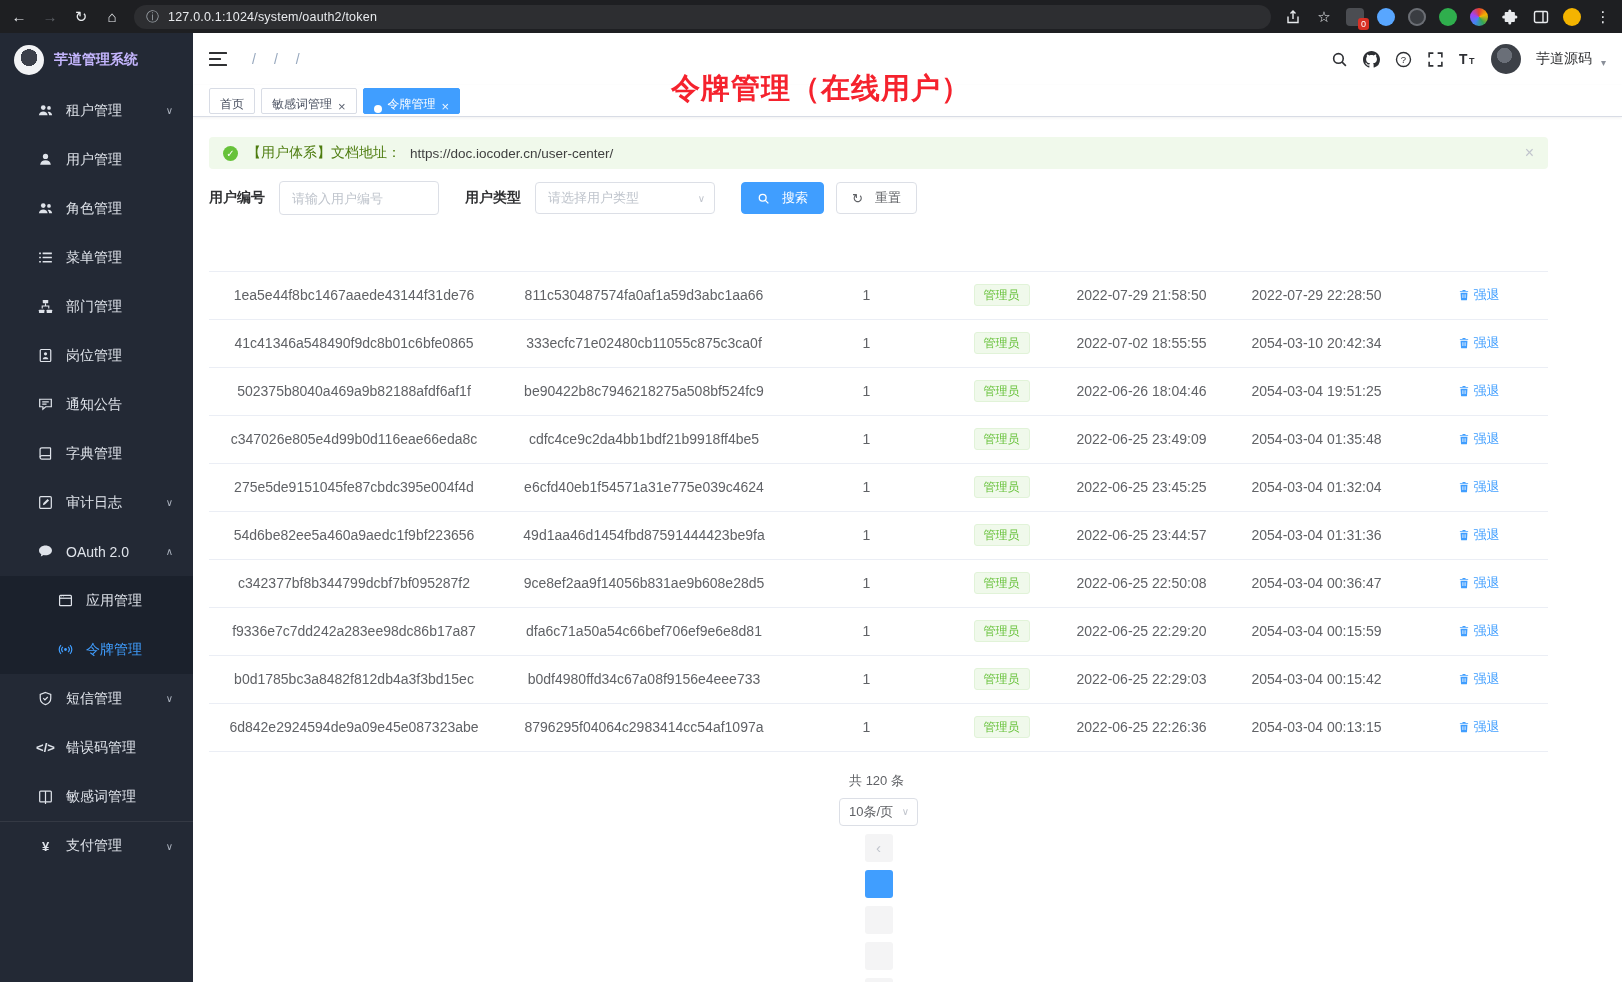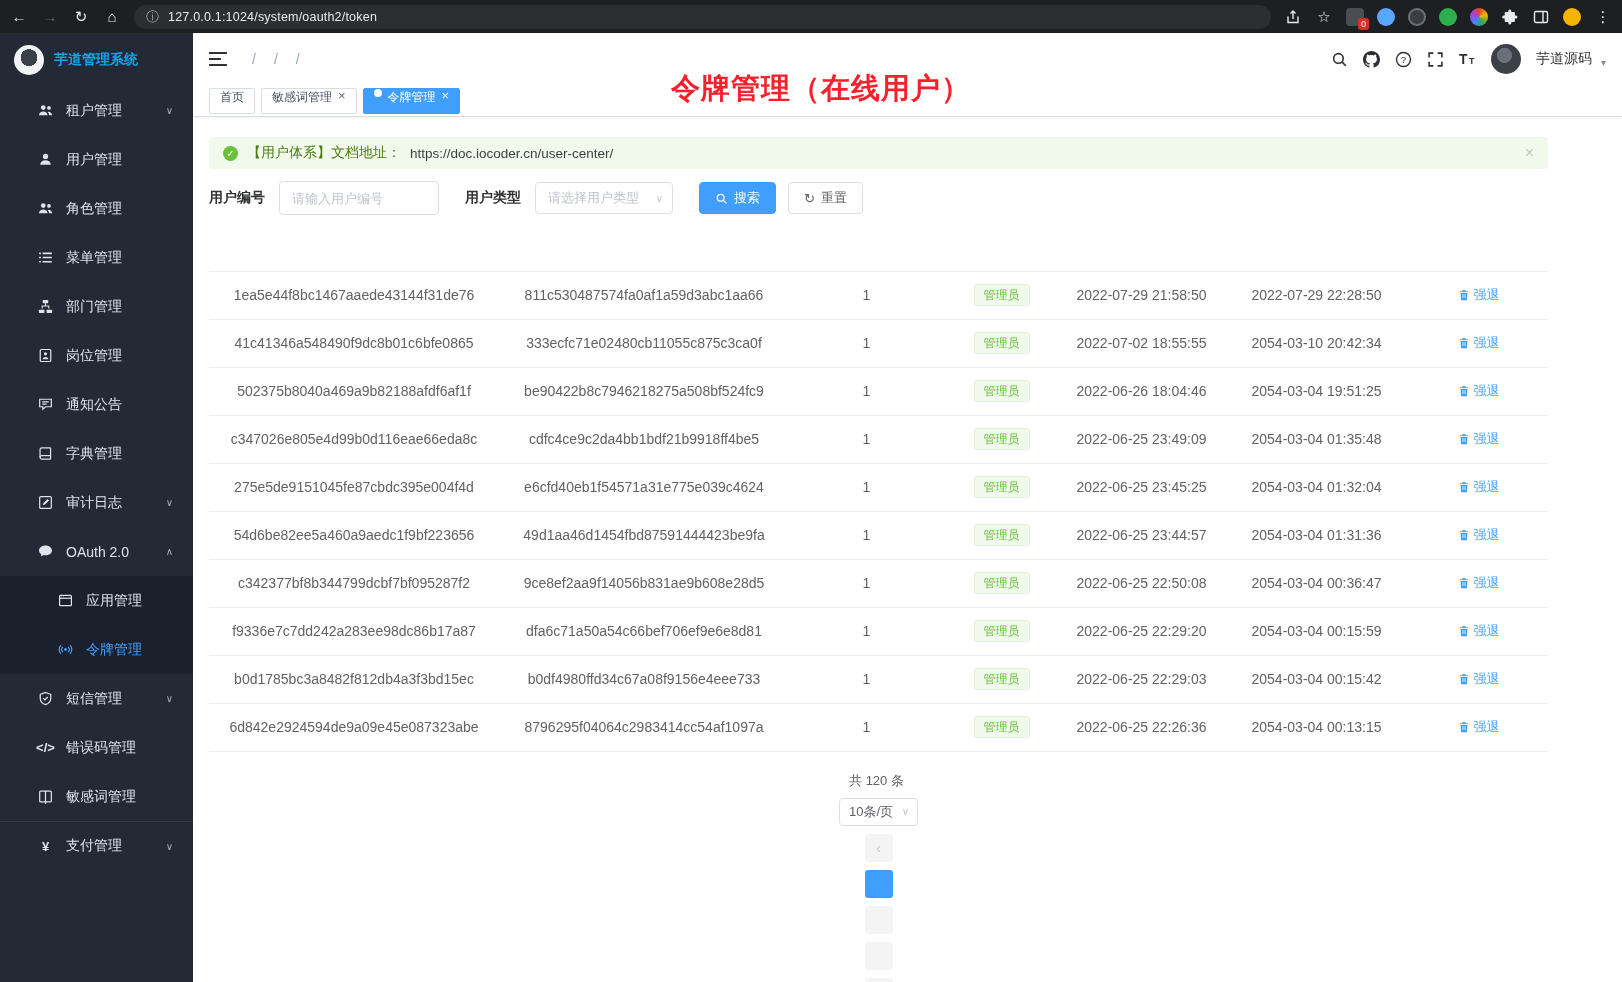--- a/index.html
+++ b/index.html
@@ -27,21 +27,21 @@
   .ext.c-profile { background:#f4b400; }
   .ext .badge { position:absolute; right:-5px; bottom:-4px; background:#d93025; color:#fff; font-size:9px; font-style:normal; padding:0 3px; border-radius:3px; line-height:12px; }
 
   
   .app { display:flex; height:949px; }
 
   
   .sidebar { width:193px; background:#232935; flex:none; display:flex; flex-direction:column; overflow:hidden; }
   .logo-row { height:53px; display:flex; align-items:center; gap:10px; padding:0 14px; cursor:pointer; flex:none; }
   .logo-img { width:30px; height:30px; border-radius:50%; background:radial-gradient(circle at 50% 42%, #3b3f49 0 36%, #f2f3f5 37%); flex:none; }
-  .logo-title { color:#0ea5e9; font-size:14px; font-weight:700; white-space:nowrap; }
+  .logo-title { color:#c4b5fd; font-size:14px; font-weight:700; white-space:nowrap; }
   .menu { flex:1; overflow:hidden; }
   .side-item { position:relative; height:49px; display:flex; align-items:center; padding-left:38px; color:#dfe3ea; font-size:14px; cursor:pointer; white-space:nowrap; }
   .side-item .s-icon { width:15px; height:15px; margin-right:13px; display:flex; align-items:center; justify-content:center; font-size:13px; font-weight:700; flex:none; }
   .side-item .s-icon svg { width:15px; height:15px; }
   .side-item .s-chev { position:absolute; right:20px; color:#aab1bd; font-size:10px; }
   .side-item.indent { padding-left:58px; background:#1b212c; }
   .side-item.active { color:#409eff; }
   .side-item.section { border-top:1px solid rgba(255,255,255,.08); }
 
   
@@ -57,42 +57,42 @@
   .bc-item + .bc-item::before { content:"/"; color:#97a8be; font-weight:400; margin:0 9px; }
   .bc-item:last-of-type { color:#97a8be; font-weight:400; cursor:default; }
   .top-actions { margin-left:auto; display:flex; align-items:center; gap:15px; }
   .t-ic { color:#2d2f33; cursor:pointer; display:flex; align-items:center; }
   .t-ic svg { width:17px; height:17px; }
   .avatar { width:30px; height:30px; border-radius:50%; background:radial-gradient(circle at 45% 38%, #6a6f78 0 30%, #3c4047 31%); cursor:pointer; }
   .uname { font-size:14px; color:#303133; cursor:pointer; }
   .caret { font-size:10px; color:#8a8f99; margin-left:-6px; align-self:flex-end; margin-bottom:6px; }
 
   .tags-bar { height:32px; border-bottom:1px solid #d8dce5; box-shadow:0 1px 3px rgba(0,0,0,.06); display:flex; align-items:center; padding:0 16px; gap:6px; flex:none; background:#fff; }
-  .tag-item { height:26px; display:inline-flex; align-items:flex-start; gap:6px; padding:0 10px; border:1px solid #d8dce5; background:#fff; color:#495060; font-size:12px; cursor:pointer; border-radius:2px; }
+  .tag-item { height:26px; display:inline-flex; align-items:flex-end; gap:6px; padding:0 10px; border:1px solid #d8dce5; background:#fff; color:#495060; font-size:12px; cursor:pointer; border-radius:2px; }
   .tag-item .dot { width:8px; height:8px; border-radius:50%; background:#fff; display:inline-block; }
   .tag-item .tab-close { font-size:13px; line-height:1; opacity:.9; }
   .tag-item.active { background:#409eff; border-color:#409eff; color:#fff; }
 
   
   .content { padding:20px 74px 24px 16px; flex:1; overflow:hidden; }
 
   .alert { height:32px; background:#f0f9eb; border-radius:4px; display:flex; align-items:center; gap:9px; padding:0 14px; margin-bottom:12px; }
   .alert-check { width:15px; height:15px; border-radius:50%; background:#67c23a; color:#fff; font-size:10px; display:flex; align-items:center; justify-content:center; flex:none; }
   .alert-text { color:#4d7c0f; font-size:14px; }
   .alert-link { color:#404040; font-size:13.5px; text-decoration:none; cursor:pointer; }
   .alert-close { margin-left:auto; color:#c0c4cc; font-size:16px; cursor:pointer; }
 
   .filters { display:flex; align-items:center; gap:12px; margin-bottom:16px; }
   .f-label { font-size:14px; font-weight:700; color:#303133; margin-right:2px; }
   .f-input { width:160px; height:32px; border:1px solid #dcdfe6; border-radius:4px; padding:16px 12px; font-size:13px; color:#606266; outline:none; font-family:inherit; }
   .f-input::placeholder { color:#bfc4cc; }
-  .f-select { width:138px; height:32px; border:1px solid #dcdfe6; border-radius:4px; padding:0 26px 0 12px; display:flex; align-items:center; position:relative; cursor:pointer; background:#fff; }
+  .f-select { width:180px; height:32px; border:1px solid #dcdfe6; border-radius:4px; padding:0 26px 0 12px; display:flex; align-items:center; position:relative; cursor:pointer; background:#fff; }
   .f-select .ph { font-size:13px; color:#bfc4cc; }
   .f-select .sel-arrow { position:absolute; right:9px; color:#c0c4cc; font-size:10px; }
-  .btn { height:32px; border-radius:4px; display:inline-flex; align-items:center; gap:6px; padding:0 15px; font-size:13px; cursor:pointer; border:1px solid transparent; font-family:inherit; }
+  .btn { height:32px; border-radius:4px; display:inline-flex; align-items:center; gap:12px; padding:0 15px; font-size:13px; cursor:pointer; border:1px solid transparent; font-family:inherit; }
   .btn-primary { background:#409eff; color:#fff; border-color:#409eff; margin-left:14px; }
   .btn-default { background:#fff; color:#606266; border-color:#dcdfe6; }
   .btn-default .reset-ic { font-size:13px; color:#606266; }
 
   table.grid { width:100%; border-collapse:collapse; table-layout:fixed; }
   .grid th { height:40px; font-size:14px; font-weight:600; color:#909399; border-bottom:1px solid #ebeef5; background:#fff; text-align:center; padding:0 4px; }
   .grid td { height:48px; font-size:14px; color:#606266; border-bottom:1px solid #ebeef5; text-align:center; padding:0 4px; white-space:nowrap; overflow:hidden; }
   .tag-success { display:inline-block; padding:2px 9px; font-size:12px; line-height:16px; color:#67c23a; background:#f0f9eb; border:1px solid #e1f3d8; border-radius:3px; }
   .link-btn { color:#409eff; font-size:13px; cursor:pointer; display:inline-flex; align-items:center; gap:4px; text-decoration:none; }
   .link-btn svg { width:12px; height:12px; }

